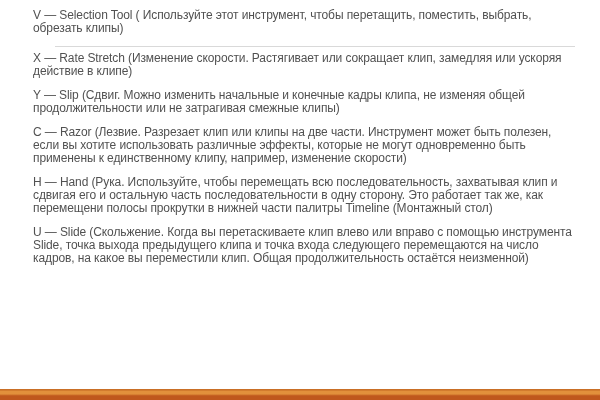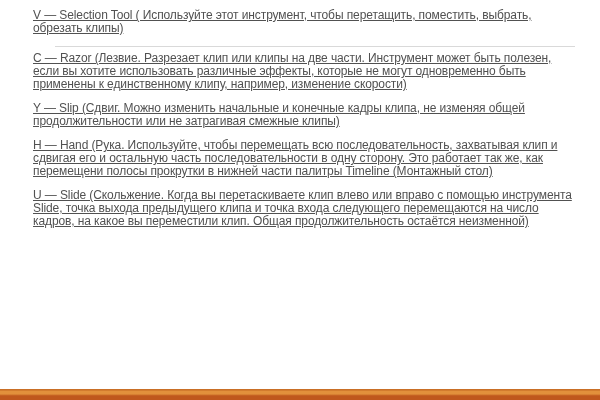--- a/index.html
+++ b/index.html
@@ -20,21 +20,20 @@
     left: 33px;
     top: 9px;
     width: 544px;
     color: #515151;
     font-size: 12px;
     line-height: 13px;
     letter-spacing: -0.1px;
   }
   .content p {
     margin: 0 0 11px 0;
-    text-decoration: underline;
   }
   .content p.tight {
     margin-bottom: 5px;
   }
   .divider {
     height: 1px;
     background: #d9d9d9;
     margin: 0 2px 5px 22px;
   }
   .accent-bar {
@@ -54,19 +53,20 @@
     );
   }
 </style>
 </head>
 <body>
 
 <div class="slide">
   <div class="content">
     <p>V — Selection Tool ( Используйте этот инструмент, чтобы перетащить, поместить, выбрать, обрезать клипы)</p>
     <div class="divider"></div>
+    <p>X — Rate Stretch (Изменение скорости. Растягивает или сокращает клип, замедляя или ускоряя действие в клипе)</p>
+    <p>Y — Slip (Сдвиг. Можно изменить начальные и конечные кадры клипа, не изменяя общей продолжительности или не затрагивая смежные клипы)</p>
     <p>C — Razor (Лезвие. Разрезает клип или клипы на две части. Инструмент может быть полезен, если вы хотите использовать различные эффекты, которые не могут одновременно быть применены к единственному клипу, например, изменение скорости)</p>
-    <p>Y — Slip (Сдвиг. Можно изменить начальные и конечные кадры клипа, не изменяя общей продолжительности или не затрагивая смежные клипы)</p>
     <p>H — Hand (Рука. Используйте, чтобы перемещать всю последовательность, захватывая клип и сдвигая его и остальную часть последовательности в одну сторону. Это работает так же, как перемещени полосы прокрутки в нижней части палитры Timeline (Монтажный стол)</p>
     <p>U — Slide (Скольжение. Когда вы перетаскиваете клип влево или вправо с помощью инструмента Slide, точка выхода предыдущего клипа и точка входа следующего перемещаются на число кадров, на какое вы переместили клип. Общая продолжительность остаётся неизменной)</p>
   </div>
   <div class="accent-bar"></div>
 </div>
 
 </body></html>

